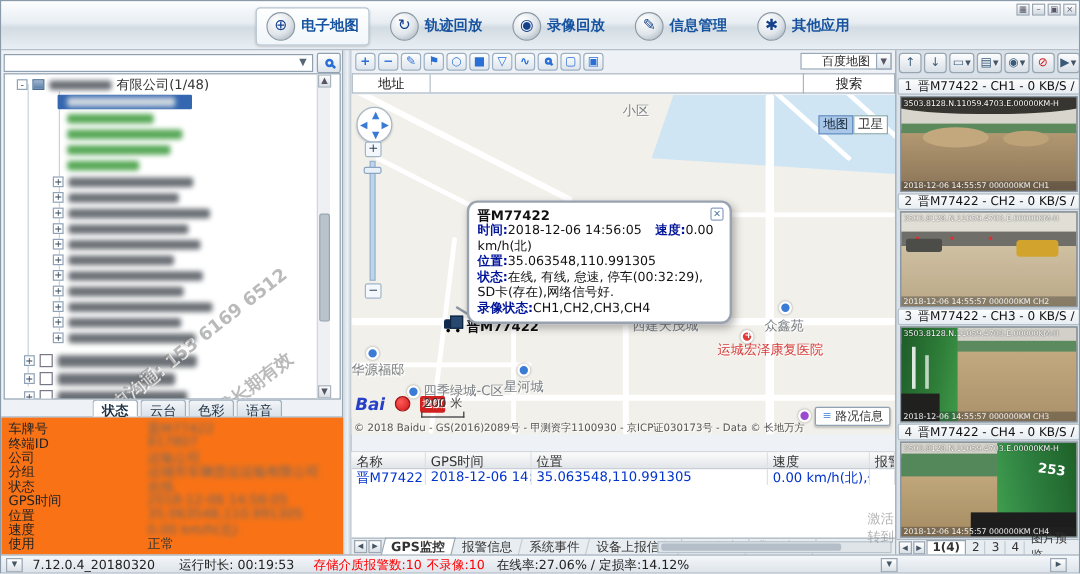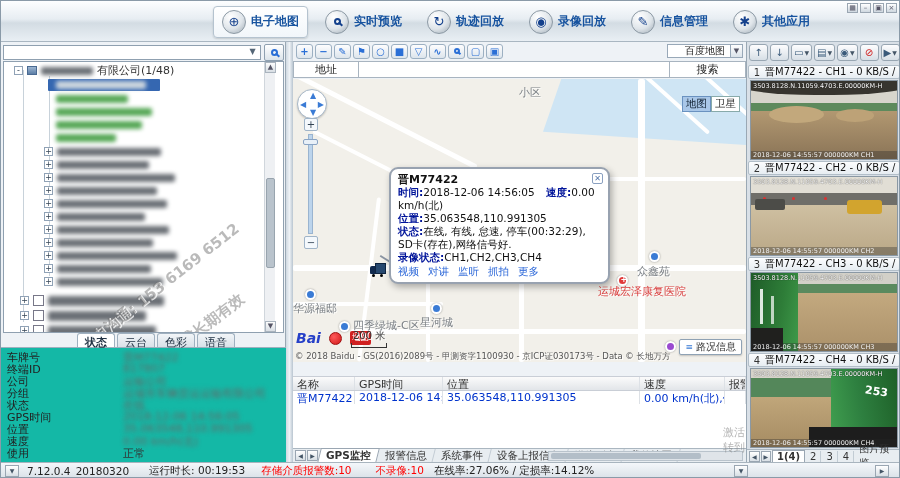--- a/index.html
+++ b/index.html
@@ -45,21 +45,21 @@
   .wmark{position:absolute;font-size:15px;font-weight:bold;color:rgba(110,110,110,.48);
     text-shadow:1px 1px 0 rgba(255,255,255,.8);transform:rotate(-38deg);transform-origin:left center;white-space:nowrap;pointer-events:none}
   .vscroll{position:absolute;right:8px;top:0;width:11px;height:270px;background:#eef0f3;border-left:1px solid #d0d6dc}
   .varrow{position:absolute;left:0;width:11px;height:11px;background:linear-gradient(#fdfdfd,#d8dee4);border:1px solid #aab4be;
     font-size:7px;text-align:center;line-height:9px;color:#556}
   .vthumb{position:absolute;left:1px;width:9px;background:#b9c3cc;border:1px solid #98a4ae;border-radius:2px}
   .ltabs{position:absolute;left:0;top:291px;width:285px;height:15px;border-bottom:1px solid #9fb0bf;display:flex;padding-left:76px}
   .ltab{padding:1px 7px;font-size:11px;border:1px solid #9fb0bf;border-bottom:none;border-radius:3px 3px 0 0;
     background:linear-gradient(#f2f5f8,#d9e1e8);margin-right:2px;color:#234}
   .ltab.active{background:#fff;font-weight:bold;position:relative;top:0}
-  .props{position:absolute;left:0;top:306px;width:311px;height:114px;background:#14b8a6}
+  .props{position:absolute;left:0;top:306px;width:311px;height:114px;background:#f97316}
   .prow{position:absolute;left:0;width:285px;height:12px;display:flex}
   .plabel{width:122px;padding-left:6px;color:#222}
   .pval{color:#333;white-space:nowrap}
   .blurred{filter:blur(2.2px);color:#666}
 
   
   .splitter{position:absolute;left:285px;top:41px;width:7px;height:420px;background:linear-gradient(90deg,#cfd9e2,#eef2f6,#b9c5d0)}
 
   
   .mappanel{position:absolute;left:292px;top:41px;width:453px;height:420px;background:#eef2f6}
@@ -103,21 +103,21 @@
     font-size:8px;line-height:9px;text-align:center;border-radius:2px}
   .plinks{display:flex;gap:9px;margin-top:1px}
   .plinks span{color:#2a66d8}
   .leader{position:absolute;left:86px;top:180px;width:16px;height:2px;background:#8a94a2;transform:rotate(32deg)}
   .truck{position:absolute;left:77px;top:184px;width:16px;height:13px}
   .truck .cab{position:absolute;left:0;top:3px;width:6px;height:8px;background:#10294e;border-radius:2px 0 0 1px}
   .truck .box{position:absolute;left:5px;top:0;width:11px;height:11px;background:#27486f;border:1px solid #0e2440}
   .truck .w1,.truck .w2{position:absolute;bottom:-1px;width:3px;height:3px;background:#000;border-radius:50%}
   .truck .w1{left:2px}.truck .w2{left:10px}
   .mlabel{position:absolute;left:96px;top:186px;font-weight:bold;color:#111;font-size:11px;text-shadow:1px 1px 0 #fff}
-  .logo{position:absolute;left:3px;top:251px;display:flex;align-items:center;gap:8px}
+  .logo{position:absolute;left:3px;top:251px;display:flex;align-items:flex-start;gap:8px}
   .logo .bai{font-size:14px;font-weight:bold;color:#2640c8;font-style:italic}
   .logo .paw{width:13px;height:13px;border-radius:50%;background:radial-gradient(circle at 35% 35%,#ff5a5a,#d01818);border:1px solid #a01010}
   .logo .badge{background:#d02020;color:#fff;font-size:8.5px;padding:1px 2px;border-radius:2px}
   .scale{position:absolute;left:60px;top:250px;font-size:10px;color:#333;text-shadow:1px 1px 0 #fff}
   .scalebar{position:absolute;left:58px;top:264px;width:36px;height:5px;border-left:1px solid #333;border-right:1px solid #333;border-bottom:1px solid #333}
   .copyright{position:absolute;left:2px;top:272px;width:380px;font-size:8.5px;color:#555;text-shadow:1px 1px 0 rgba(255,255,255,.85);white-space:nowrap}
   .trafficbtn{position:absolute;right:4px;top:260px;height:16px;padding:0 5px;background:#fff;border:1px solid #8fa2b4;
     border-radius:2px;display:flex;align-items:center;gap:3px;font-size:10px;color:#333;box-shadow:0 1px 2px rgba(0,0,0,.2)}
   .trafficbtn .tic{color:#3a7bd5;font-size:9px}
   .statsrow{position:absolute;left:0;top:321px;width:453px;height:13px;background:#fdfdfd;border-top:1px solid #cdd4da;
@@ -184,28 +184,20 @@
       <div class="winbtn">–</div>
       <div class="winbtn">▣</div>
       <div class="winbtn">×</div>
     </div>
     <div class="nav">
       <div class="navbtn active">
         <span class="navicon">⊕</span>
         <span class="navlabel">电子地图</span>
       </div>
       <div class="navbtn">
-        <span class="navicon">
-            <span class="mag" style="display:inline-block;width:7px;height:7px;border:2px solid #14408c;border-radius:50%;position:relative">
-              <span style="position:absolute;width:5px;height:2px;background:#14408c;right:-4px;bottom:-2px;transform:rotate(42deg)"></span>
-            </span>
-          </span>
-        <span class="navlabel">实时预览</span>
-      </div>
-      <div class="navbtn">
         <span class="navicon">↻</span>
         <span class="navlabel">轨迹回放</span>
       </div>
       <div class="navbtn">
         <span class="navicon">◉</span>
         <span class="navlabel">录像回放</span>
       </div>
       <div class="navbtn">
         <span class="navicon">✎</span>
         <span class="navlabel">信息管理</span>
@@ -466,27 +458,20 @@
         </div>
         <div>
           <span class="lbl">位置:</span><span class="val">35.063548,110.991305</span>
         </div>
         <div>
           <span class="lbl">状态:</span><span class="val">在线, 有线, 怠速, 停车(00:32:29), SD卡(存在),网络信号好.</span>
         </div>
         <div>
           <span class="lbl">录像状态:</span><span class="val">CH1,CH2,CH3,CH4</span>
         </div>
-        <div class="plinks">
-          <span>视频</span>
-          <span>对讲</span>
-          <span>监听</span>
-          <span>抓拍</span>
-          <span>更多</span>
-        </div>
       </div>
 
       <div class="logo">
         <span class="bai">Bai</span>
         <span class="paw"></span>
         <span class="badge">地图</span>
       </div>
       <div class="scale">200 米</div>
       <div class="scalebar"></div>
       <div class="copyright">© 2018 Baidu - GS(2016)2089号 - 甲测资字1100930 - 京ICP证030173号 - Data © 长地万方</div>
@@ -629,19 +614,19 @@
   <div class="activation">
     <div>激活</div>
     <div>转到</div>
   </div>
 
   <div class="statusbar">
     <div class="sbtn" style="margin-left:4px">▼</div>
     <span style="margin-left:8px">7.12.0.4_20180320</span>
     <span style="margin-left:20px">运行时长: 00:19:53</span>
     <span class="red" style="margin-left:16px">存储介质报警数:10</span>
-    <span class="red" style="margin-left:24px">不录像:10</span>
+    <span class="red" style="margin-left:4px">不录像:10</span>
     <span style="margin-left:10px">在线率:27.06% / 定损率:14.12%</span>
     <div class="sbtn" style="position:absolute;left:733px">▼</div>
     <div class="sbtn" style="position:absolute;left:874px">▶</div>
   </div>
 
 </div>
 
 </body></html>

